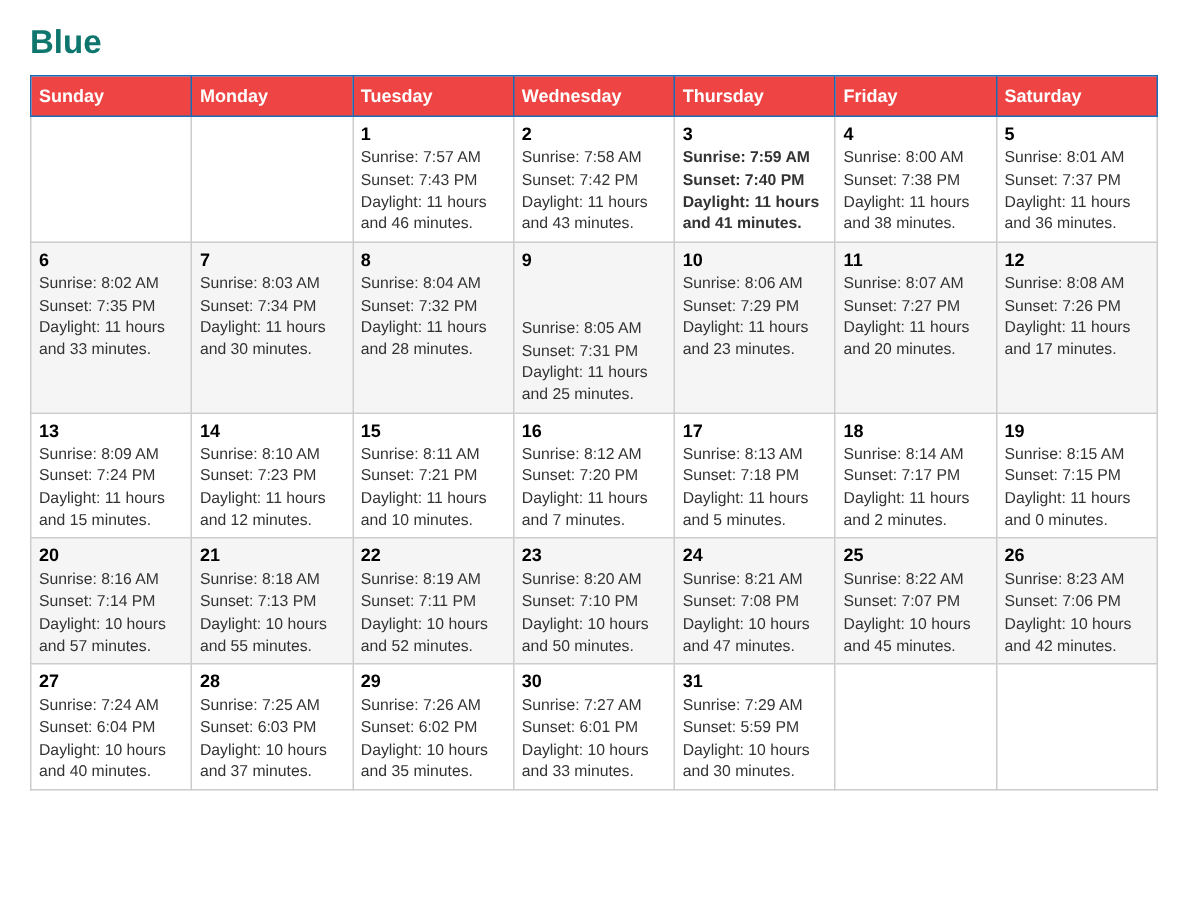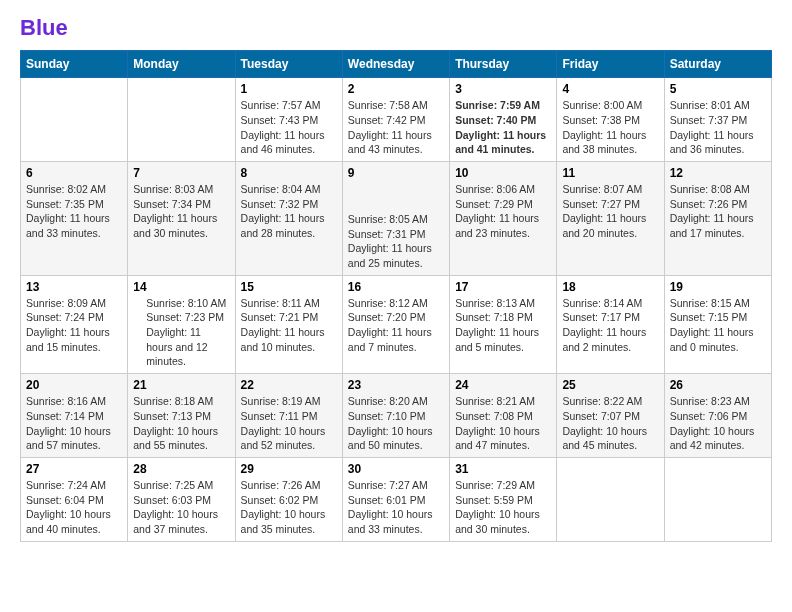--- a/index.html
+++ b/index.html
@@ -41,21 +41,21 @@
     .subtitle {
       font-size: 15px;
       color: #555;
     }
     .calendar {
       width: 100%;
       border-collapse: collapse;
       font-size: 11px;
     }
     .calendar th {
-      background: #0369a1;
+      background: #ef4444;
       color: #fff;
       padding: 6px 5px;
       text-align: left;
       font-size: 12px;
       font-weight: bold;
       border: 1px solid #1a6bb5;
     }
     .calendar td {
       border: 1px solid #ccc;
       vertical-align: top;
@@ -81,21 +81,21 @@
     .empty-cell {
       background: #fff !important;
     }
   </style>
 </head>
 <body>
 
 <div class="header">
   <div class="logo">
     <div style="display:flex; flex-direction:column; align-items:flex-start;">
-      <span class="logo-text" style="color:#6d28d9; margin-top:-4px;">Blue</span>
+      <span class="logo-text" style="color:#0f766e; margin-top:-4px;">Blue</span>
     </div>
   </div>
   <div class="title-area">
   </div>
 </div>
 
 <table class="calendar">
   <thead>
     <tr>
       <th>Sunday</th>
@@ -188,21 +188,21 @@
       </tr>
       <tr>
         <td>
           <span class="day-num">13</span>
           <div class="day-info" style="white-space: pre-line;">Sunrise: 8:09 AM
 Sunset: 7:24 PM
 Daylight: 11 hours and 15 minutes.</div>
         </td>
         <td>
           <span class="day-num">14</span>
-          <div class="day-info" style="white-space: pre-line; margin-left: 13px;">Sunrise: 8:10 AM
+          <div class="day-info" style="white-space: pre-line;">Sunrise: 8:10 AM
 Sunset: 7:23 PM
 Daylight: 11 hours and 12 minutes.</div>
         </td>
         <td>
           <span class="day-num">15</span>
           <div class="day-info" style="white-space: pre-line;">Sunrise: 8:11 AM
 Sunset: 7:21 PM
 Daylight: 11 hours and 10 minutes.</div>
         </td>
         <td>

